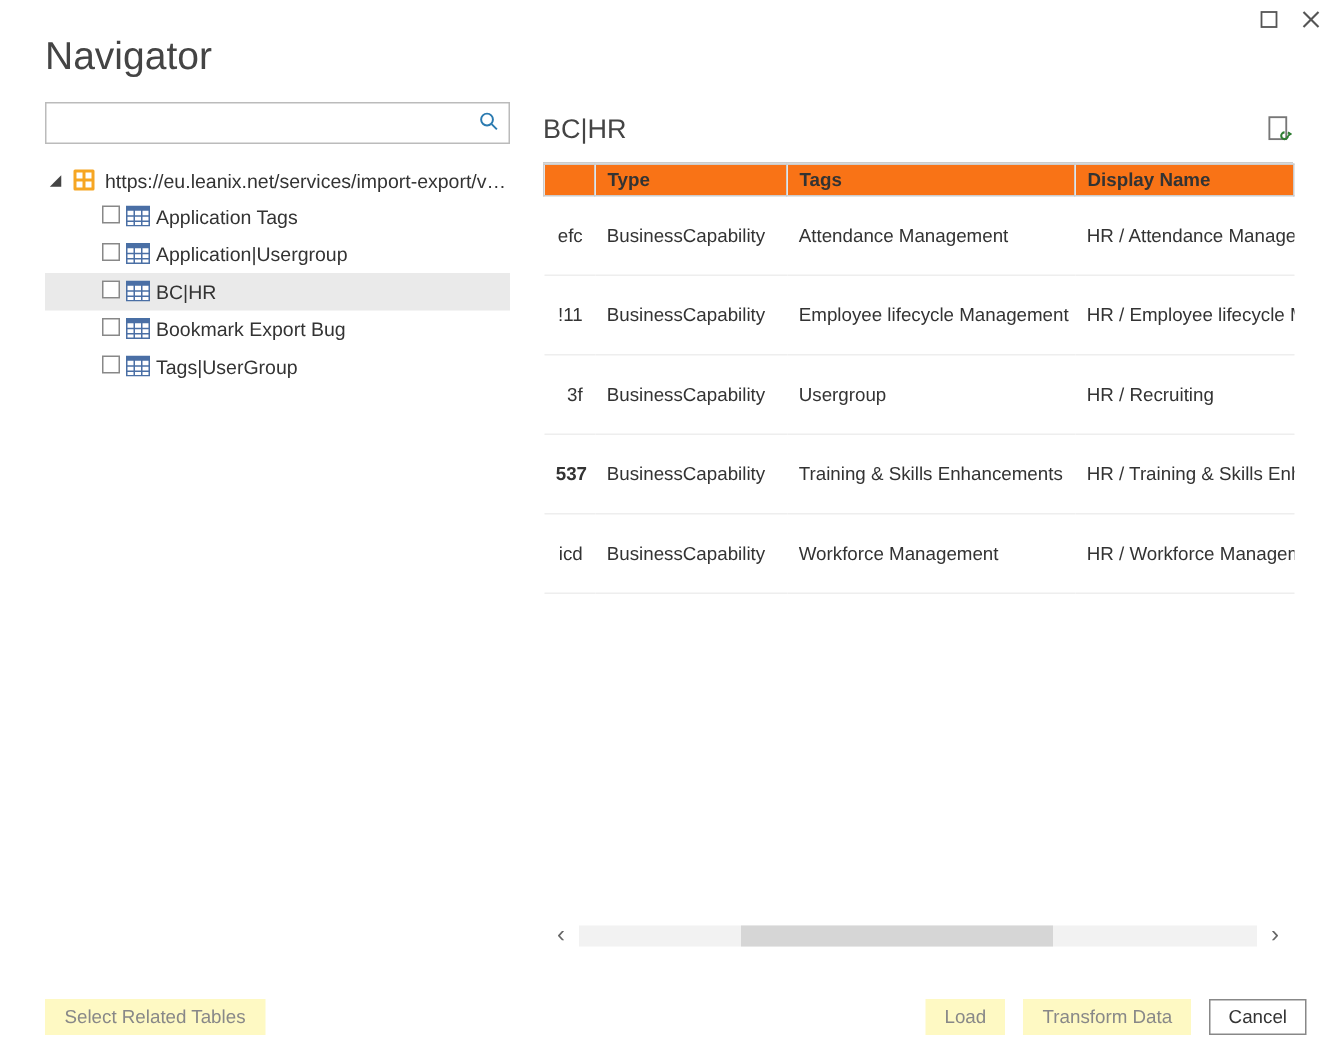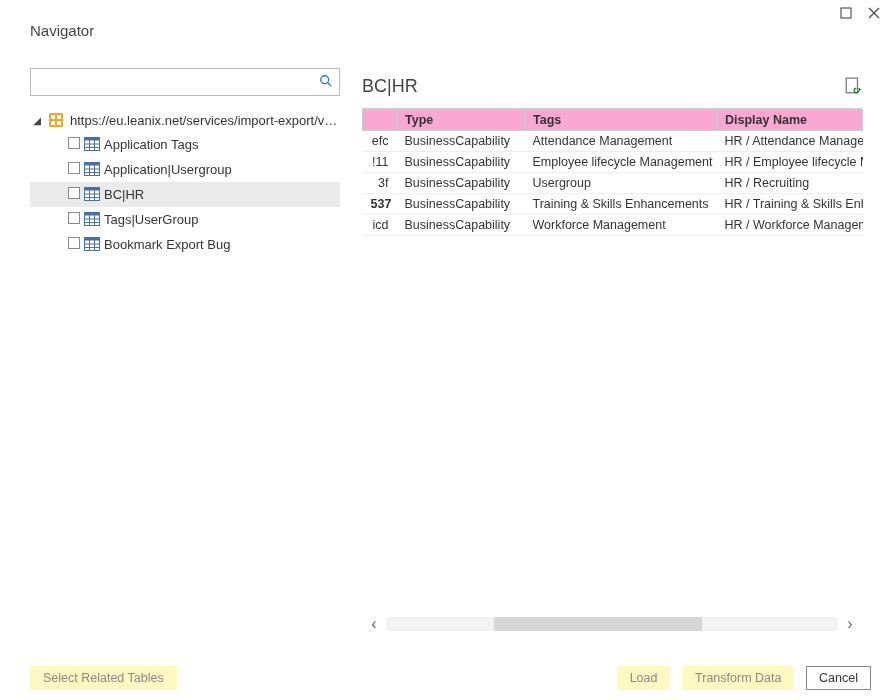--- a/index.html
+++ b/index.html
@@ -1,19 +1,19 @@
 <!DOCTYPE html>
 <html><head>
 <meta charset="utf-8">
 <style>
   * { box-sizing: border-box; font-family: "Segoe UI", Arial, sans-serif; }
   body { margin: 0; width: 889px; height: 700px; background: #fff; color: #333; font-size: 13px; position: relative; overflow: hidden; }
   .window-controls { position: absolute; top: 4px; right: 6px; display: flex; gap: 10px; }
   .win-ctl { width: 18px; height: 18px; display: flex; align-items: center; justify-content: center; color: #444; cursor: default; }
-  .title { position: absolute; left: 30px; top: 22px; font-size: 15px; font-weight: 300; color: #444; }
+  .title { position: absolute; left: 30px; top: 22px; font-size: 26px; font-weight: 300; color: #444; }
   .left-panel { position: absolute; left: 30px; top: 68px; width: 310px; }
   .search-box { display: flex; align-items: center; border: 1px solid #bbb; height: 28px; padding: 0 6px 0 4px; background: #fff; }
   .search-box input { flex: 1; border: none; outline: none; font-size: 13px; background: transparent; }
   .options-row { display: flex; align-items: center; justify-content: space-between; margin-top: 10px; height: 20px; }
   .options-label { display: flex; align-items: center; gap: 4px; color: #555; cursor: default; }
   .dropdown-caret { font-size: 10px; color: #777; }
   .tree { margin-top: 12px; }
   .tree-root { display: flex; align-items: center; gap: 6px; padding: 4px 2px; }
   .tree-caret { width: 10px; text-align: center; font-size: 10px; color: #444; cursor: default; }
   .src-icon { width: 16px; height: 16px; flex: none; }
@@ -23,22 +23,22 @@
   .tree-item.selected { background: #eaeaea; }
   .chk { width: 12px; height: 12px; border: 1px solid #888; background: #fff; flex: none; }
   .tbl-icon { width: 16px; height: 14px; flex: none; }
   .tree-item-label { white-space: nowrap; overflow: hidden; text-overflow: ellipsis; }
   .right-panel { position: absolute; left: 362px; top: 72px; width: 500px; }
   .preview-header { display: flex; align-items: center; justify-content: space-between; height: 28px; }
   .preview-title { font-size: 18px; font-weight: 400; color: #444; }
   .preview-refresh { width: 18px; height: 18px; }
   .grid { margin-top: 8px; border-top: 1px solid #ccc; }
   .grid table { border-collapse: collapse; width: 100%; table-layout: fixed; }
-  .grid th { background: #f9a8d4; border: 1px solid #ccc; text-align: left; padding: 3px 8px; font-weight: 600; font-size: 12.5px; color: #333; white-space: nowrap; overflow: hidden; }
-  .grid td { border-bottom: 1px solid #eee; padding: 3px 8px; font-size: 12.5px; white-space: nowrap; overflow: hidden; }
+  .grid th { background: #f97316; border: 1px solid #ccc; text-align: left; padding: 3px 8px; font-weight: 600; font-size: 12.5px; color: #333; white-space: nowrap; overflow: hidden; }
+  .grid td { border-bottom: 1px solid #eee; padding: 19px 8px; font-size: 12.5px; white-space: nowrap; overflow: hidden; }
   .grid td.trunc { text-overflow: clip; }
   .hscroll { position: absolute; left: 362px; top: 614px; width: 500px; height: 20px; display: flex; align-items: center; }
   .hscroll .arrow { width: 24px; text-align: center; color: #666; font-size: 16px; cursor: default; }
   .hscroll .track { flex: 1; height: 14px; background: #f2f2f2; position: relative; }
   .hscroll .thumb { position: absolute; left: 24%; width: 46%; top: 0; bottom: 0; background: #d6d6d6; }
   .footer { position: absolute; left: 0; right: 0; bottom: 0; height: 44px; display: flex; align-items: center; padding: 0 18px 0 30px; justify-content: space-between; }
   .footer-left .btn, .footer-right .btn { height: 24px; padding: 0 12px; font-size: 12.5px; border: 1px solid transparent; background: #eee; color: #444; display: inline-flex; align-items: center; margin-left: 8px; cursor: default; }
   .footer-left .btn { margin-left: 0; }
   .btn.disabled { color: #888; background: #fef9c3; }
   .btn.outlined { background: #fff; border: 1px solid #888; color: #333; }
@@ -130,33 +130,33 @@
         <div class="tree-item">
           <span class="chk"></span>
           <span class="tbl-icon"><svg width="16" height="14" viewBox="0 0 16 14">
               <rect x="0.5" y="0.5" width="15" height="13" fill="#fff" stroke="#4a6fa5"></rect>
               <rect x="0.5" y="0.5" width="15" height="3" fill="#4a6fa5"></rect>
               <line x1="5.5" y1="0.5" x2="5.5" y2="13.5" stroke="#4a6fa5"></line>
               <line x1="10.5" y1="0.5" x2="10.5" y2="13.5" stroke="#4a6fa5"></line>
               <line x1="0.5" y1="7" x2="15.5" y2="7" stroke="#4a6fa5"></line>
               <line x1="0.5" y1="10.5" x2="15.5" y2="10.5" stroke="#4a6fa5"></line>
             </svg></span>
+          <span class="tree-item-label">Bookmark Export Bug</span>
+        </div>
+        <div class="tree-item">
+          <span class="chk"></span>
+          <span class="tbl-icon"><svg width="16" height="14" viewBox="0 0 16 14">
+              <rect x="0.5" y="0.5" width="15" height="13" fill="#fff" stroke="#4a6fa5"></rect>
+              <rect x="0.5" y="0.5" width="15" height="3" fill="#4a6fa5"></rect>
+              <line x1="5.5" y1="0.5" x2="5.5" y2="13.5" stroke="#4a6fa5"></line>
+              <line x1="10.5" y1="0.5" x2="10.5" y2="13.5" stroke="#4a6fa5"></line>
+              <line x1="0.5" y1="7" x2="15.5" y2="7" stroke="#4a6fa5"></line>
+              <line x1="0.5" y1="10.5" x2="15.5" y2="10.5" stroke="#4a6fa5"></line>
+            </svg></span>
           <span class="tree-item-label">Tags|UserGroup</span>
-        </div>
-        <div class="tree-item">
-          <span class="chk"></span>
-          <span class="tbl-icon"><svg width="16" height="14" viewBox="0 0 16 14">
-              <rect x="0.5" y="0.5" width="15" height="13" fill="#fff" stroke="#4a6fa5"></rect>
-              <rect x="0.5" y="0.5" width="15" height="3" fill="#4a6fa5"></rect>
-              <line x1="5.5" y1="0.5" x2="5.5" y2="13.5" stroke="#4a6fa5"></line>
-              <line x1="10.5" y1="0.5" x2="10.5" y2="13.5" stroke="#4a6fa5"></line>
-              <line x1="0.5" y1="7" x2="15.5" y2="7" stroke="#4a6fa5"></line>
-              <line x1="0.5" y1="10.5" x2="15.5" y2="10.5" stroke="#4a6fa5"></line>
-            </svg></span>
-          <span class="tree-item-label">Bookmark Export Bug</span>
         </div>
       </div>
   </div>
 
 </div>
 
 <div class="right-panel">
   <div class="preview-header">
     <div class="preview-title">BC|HR</div>
     <span class="preview-refresh">

